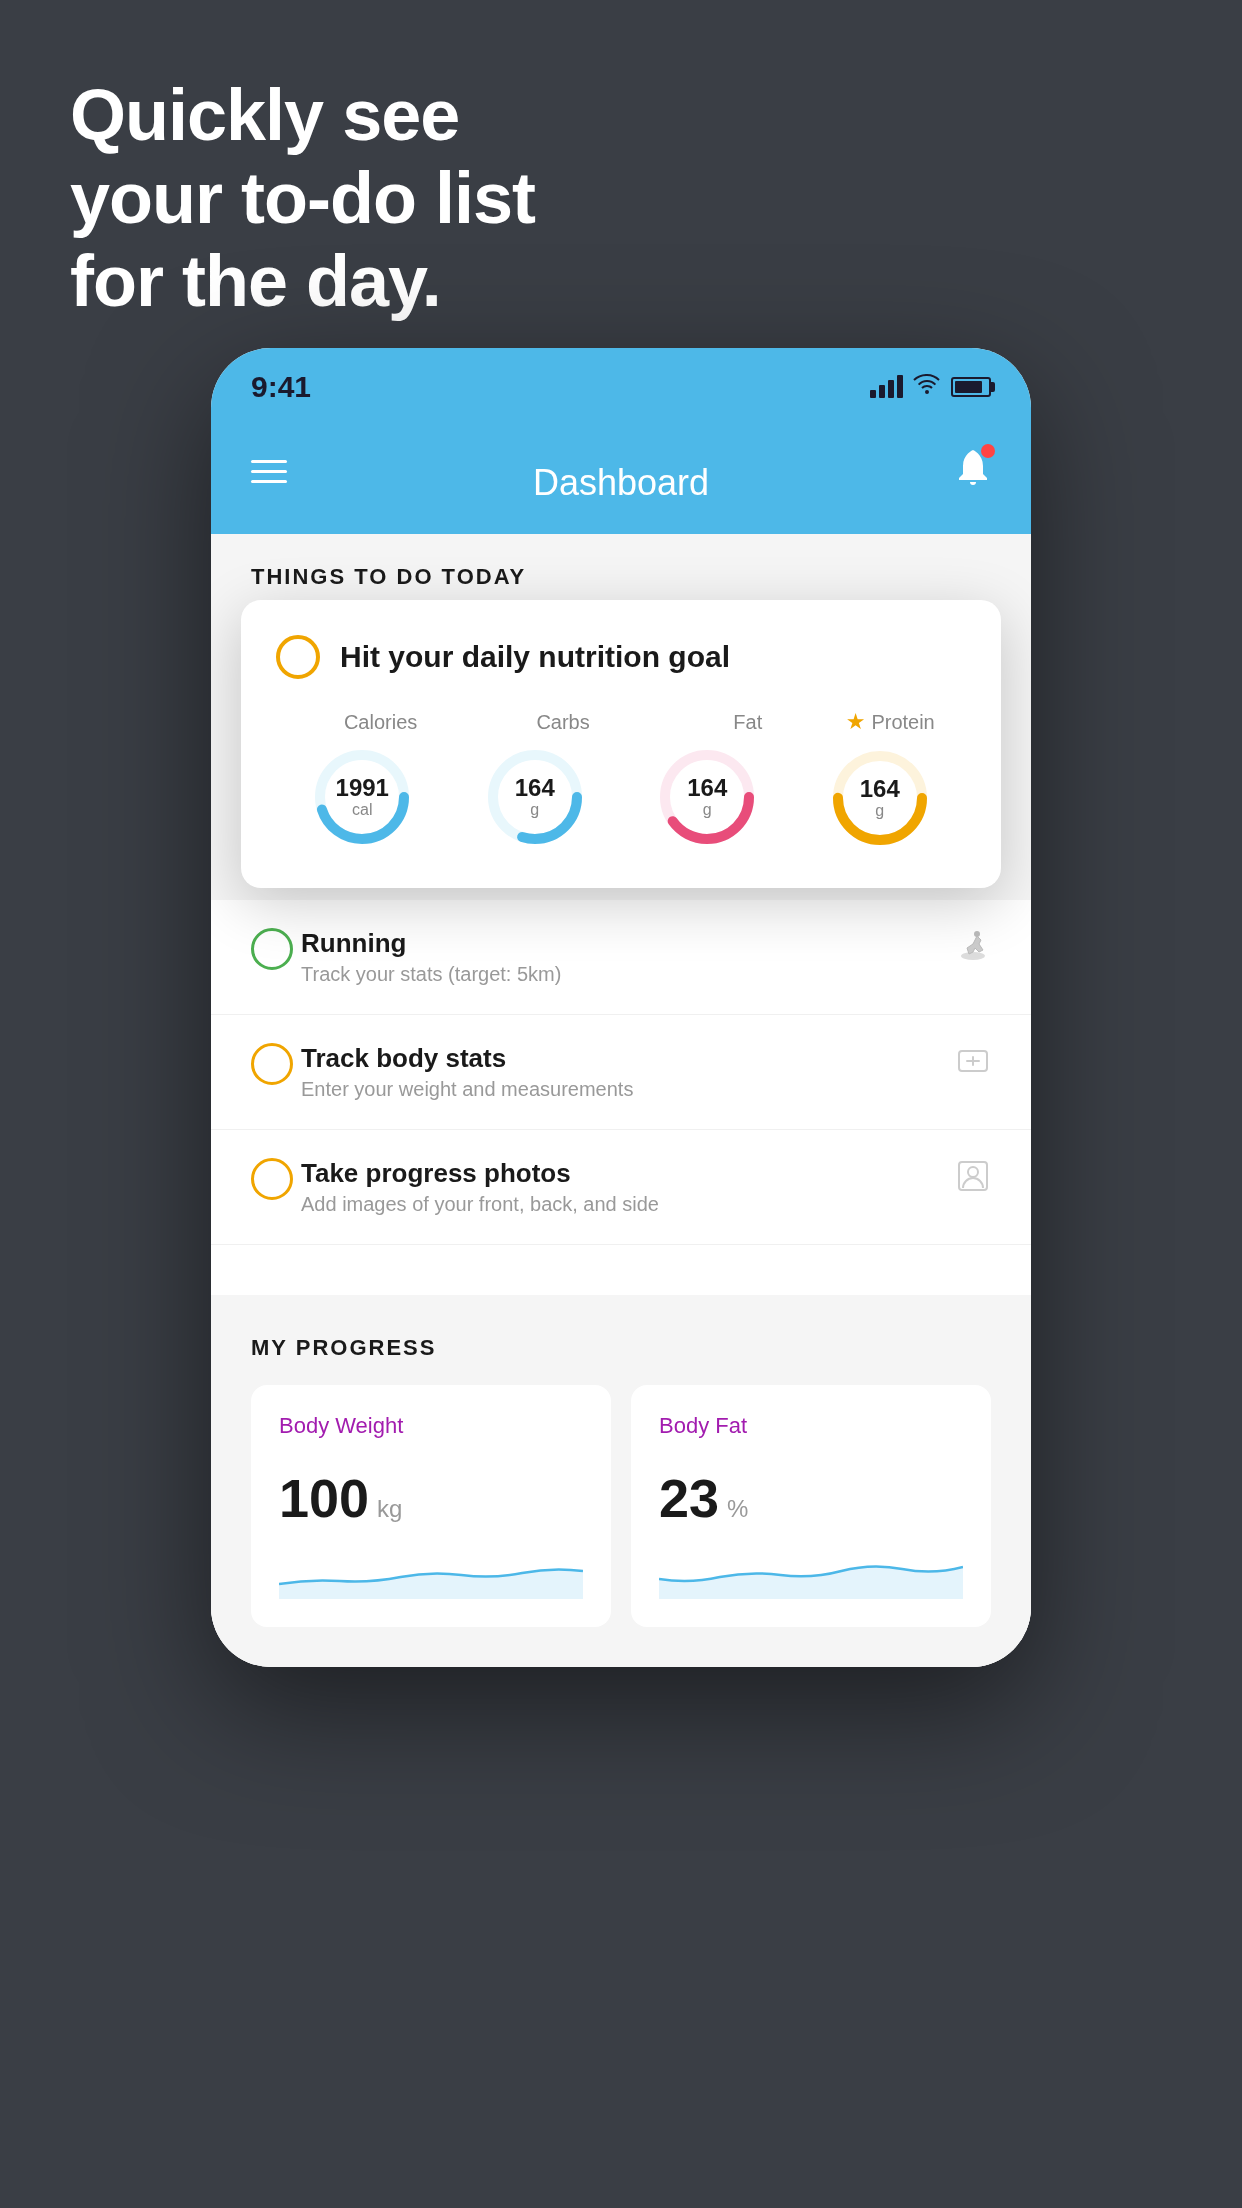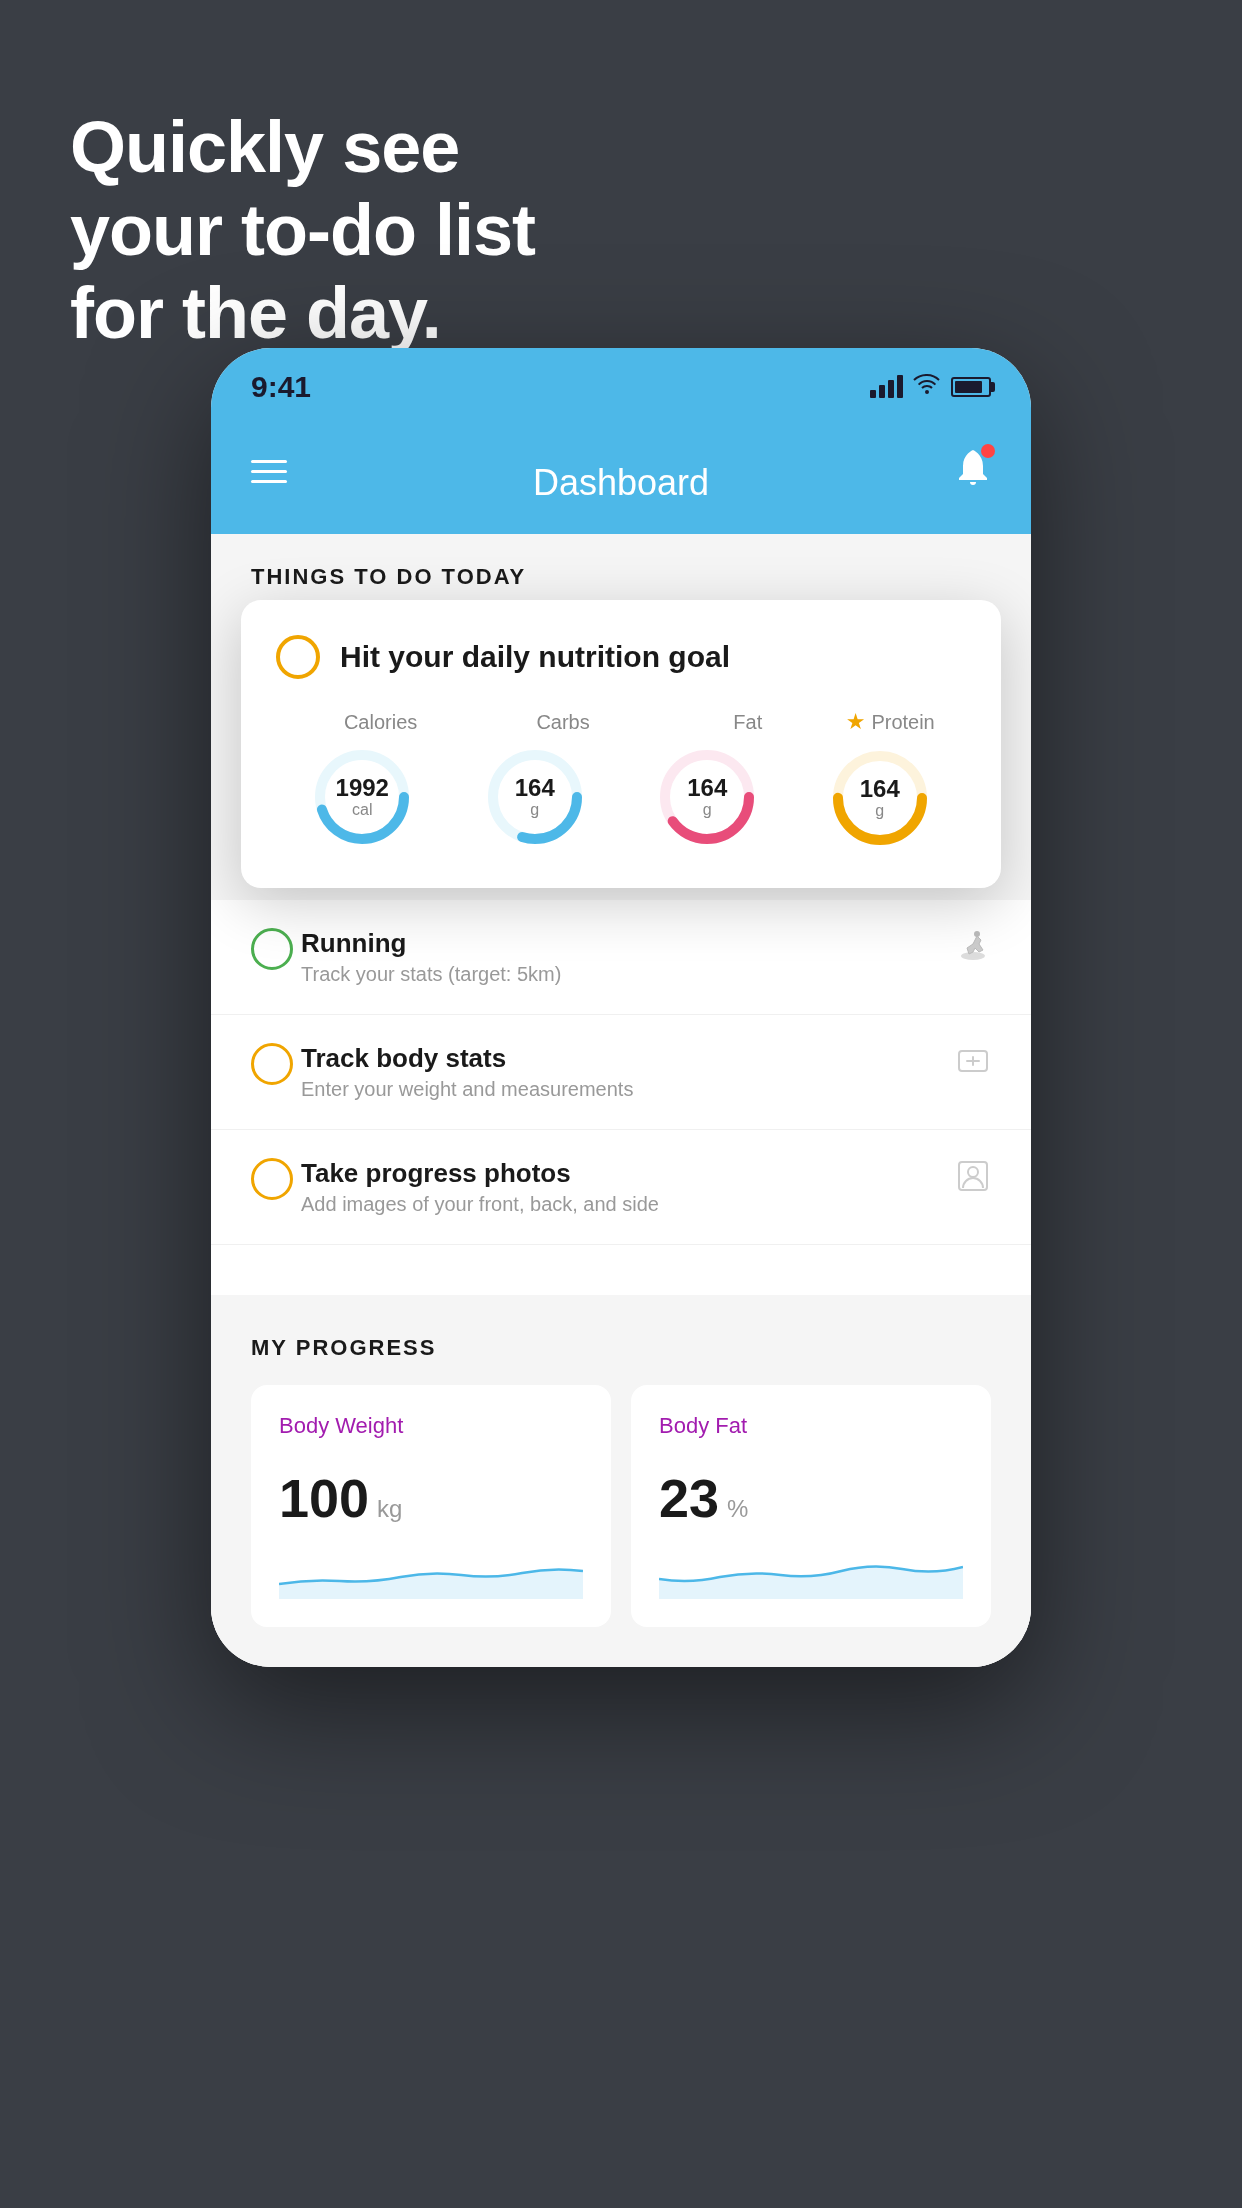--- a/index.html
+++ b/index.html
@@ -9,21 +9,21 @@
       width: 1242px;
       height: 2208px;
       background: #3a3e45;
       font-family: -apple-system, BlinkMacSystemFont, 'Helvetica Neue', Arial, sans-serif;
       overflow: hidden;
       position: relative;
     }
 
     .hero-text {
       position: absolute;
-      top: 106px;
+      top: 74px;
       left: 70px;
       color: #ffffff;
       font-size: 72px;
       font-weight: 800;
       line-height: 1.15;
       letter-spacing: -1px;
     }
 
     .phone-wrapper {
       position: absolute;
@@ -435,21 +435,21 @@
         <div class="nutrition-row">
 
           <div class="nutrition-item">
             <span class="nutrition-label">Calories</span>
             <div class="donut-wrapper">
               <svg viewBox="0 0 110 110" width="110" height="110">
                 <circle cx="55" cy="55" r="42" fill="none" stroke="#e8f7fc" stroke-width="10"></circle>
                 <circle cx="55" cy="55" r="42" fill="none" stroke="#4db8e8" stroke-width="10" stroke-dasharray="185 264" stroke-dashoffset="66" stroke-linecap="round"></circle>
               </svg>
               <div class="donut-center">
-                <div class="donut-value">1992</div>
+                <div class="donut-value">1991</div>
                 <div class="donut-unit">cal</div>
               </div>
             </div>
           </div>
 
           <div class="nutrition-item">
             <span class="nutrition-label">Carbs</span>
             <div class="donut-wrapper">
               <svg viewBox="0 0 110 110" width="110" height="110">
                 <circle cx="55" cy="55" r="42" fill="none" stroke="#e8f7fc" stroke-width="10"></circle>

